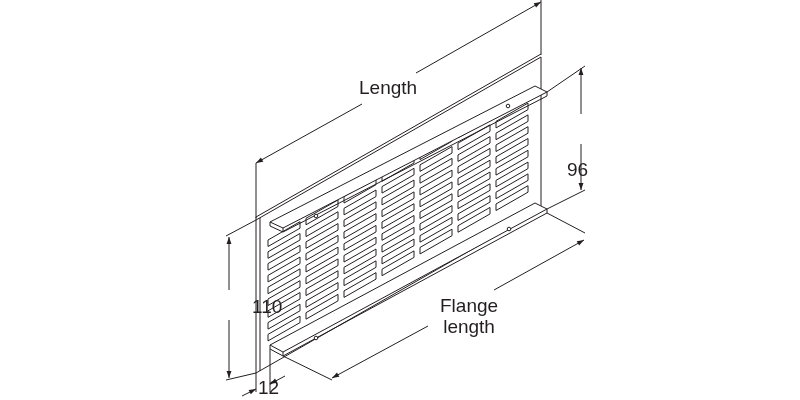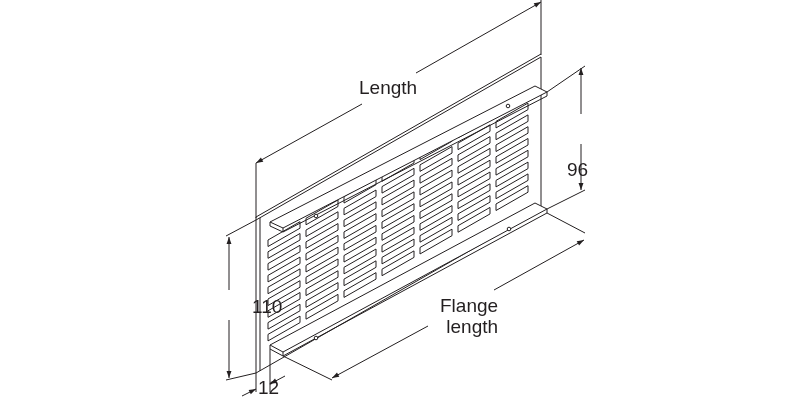--- a/index.html
+++ b/index.html
@@ -10,21 +10,21 @@
       font-family: "Liberation Sans", sans-serif;
       font-weight: normal;
       color: #231f20;
       line-height: 1;
       white-space: nowrap;
     }
     .lbl-length { left: 359px; top: 78px; font-size: 19px; }
     .lbl-96 { left: 567px; top: 118px; font-size: 19px; margin-top: 42px; }
     .lbl-110 { left: 208px; top: 297px; font-size: 19px; margin-left: 44px; }
     .lbl-12 { left: 258px; top: 378px; font-size: 19px; text-align: right; }
-    .lbl-flange { left: 440px; top: 295px; font-size: 19px; line-height: 21px; text-align: right; }
+    .lbl-flange { left: 440px; top: 295px; font-size: 19px; line-height: 21px; text-align: center; }
   </style>
 </head>
 <body>
 
 <svg id="drawing" viewBox="0 0 800 400" xmlns="http://www.w3.org/2000/svg">
   <defs>
     <marker id="arr" viewBox="0 0 10 10" refX="10" refY="5" markerWidth="9" markerHeight="7" orient="auto-start-reverse" markerUnits="userSpaceOnUse">
       <path d="M0,1.5 L10,5 L0,8.5 Z" fill="#231f20"></path>
     </marker>
   </defs>

